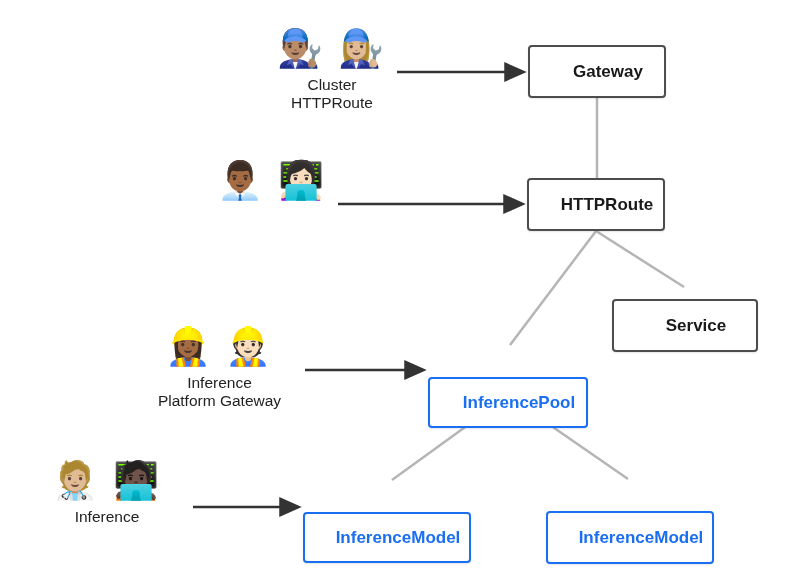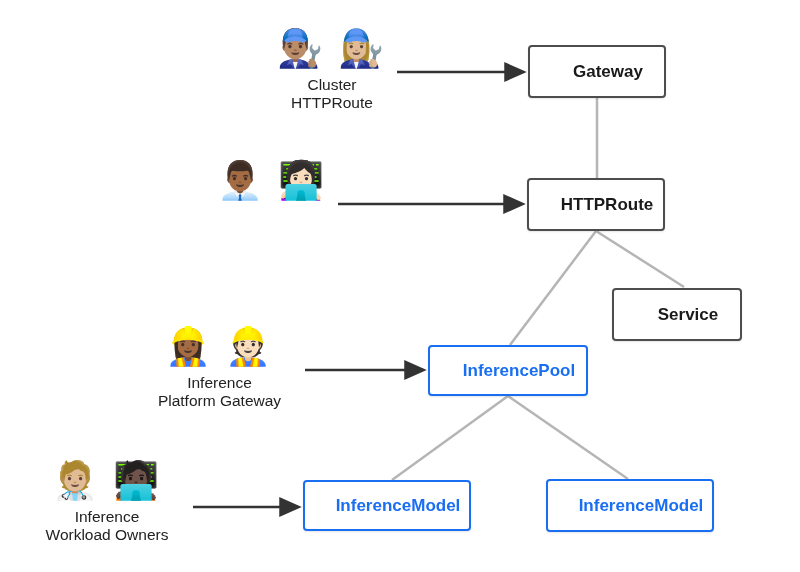--- a/index.html
+++ b/index.html
@@ -42,20 +42,21 @@
     box-shadow: 0 1px 2px rgba(0,0,0,0.10);
     padding-left: 22px;
   }
   .node.standard {
     border: 2.5px solid var(--standard-border);
     color: var(--standard-text);
   }
   .node.extension {
     border: 2.5px solid var(--extension-blue);
     color: var(--extension-blue);
+    margin-top: 32px;
   }
 
   .actor {
     position: absolute;
     display: flex;
     flex-direction: column;
     align-items: center;
     text-align: center;
   }
   .actor .emoji {
@@ -93,21 +94,21 @@
     <line x1="397" y1="72" x2="523" y2="72" stroke="var(--arrow-dark)" stroke-width="2.5" marker-end="url(#arrowhead)"></line>
     <line x1="338" y1="204" x2="522" y2="204" stroke="var(--arrow-dark)" stroke-width="2.5" marker-end="url(#arrowhead)"></line>
     <line x1="305" y1="370" x2="423" y2="370" stroke="var(--arrow-dark)" stroke-width="2.5" marker-end="url(#arrowhead)"></line>
     <line x1="193" y1="507" x2="298" y2="507" stroke="var(--arrow-dark)" stroke-width="2.5" marker-end="url(#arrowhead)"></line>
   </svg>
 
   <div class="node standard" style="left:528px; top:45px;  width:138px; height:53px;">Gateway</div>
 
   <div class="node standard" style="left:527px; top:178px; width:138px; height:53px;text-align:center;">HTTPRoute</div>
 
-  <div class="node standard" style="left:612px; top:288px; width:130px; height:53px;">Service</div>
+  <div class="node standard" style="left:612px; top:299px; width:146px; height:53px;">Service</div>
 
   <div class="node extension" style="left:428px; top:345px; width:160px; height:51px;">InferencePool</div>
 
   <div class="node extension" style="left:303px; top:480px; width:168px; height:51px;">InferenceModel</div>
 
   <div class="node extension" style="left:546px; top:479px; width:168px; height:53px;">InferenceModel</div>
 
   <div class="actor" style="left:247px; top:28px; width:170px;">
     <div class="emoji">👨🏽‍🔧 👩🏼‍🔧</div>
     <div class="label">
@@ -125,17 +126,16 @@
     <div class="label">
       <div>Inference</div>
       <div>Platform Gateway</div>
     </div>
   </div>
 
   <div class="actor" style="left:22px; top:460px; width:170px;">
     <div class="emoji">🧑🏼‍⚕️ 🧑🏿‍💻</div>
     <div class="label">
       <div>Inference</div>
-      <div>Workload Owners</div>
     </div>
   </div>
 
 </div>
 
 </body></html>

